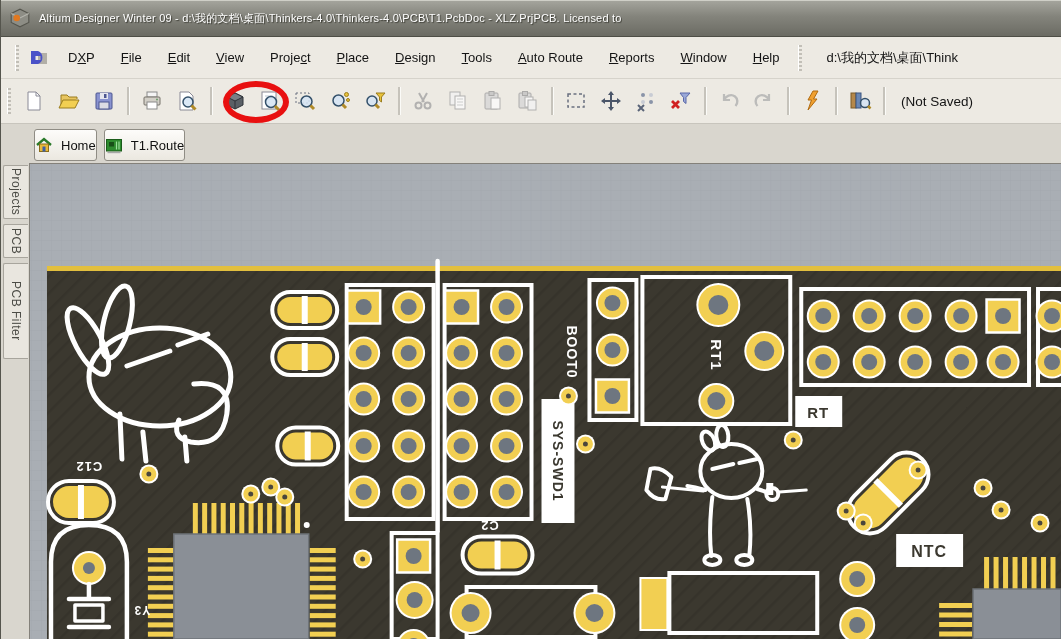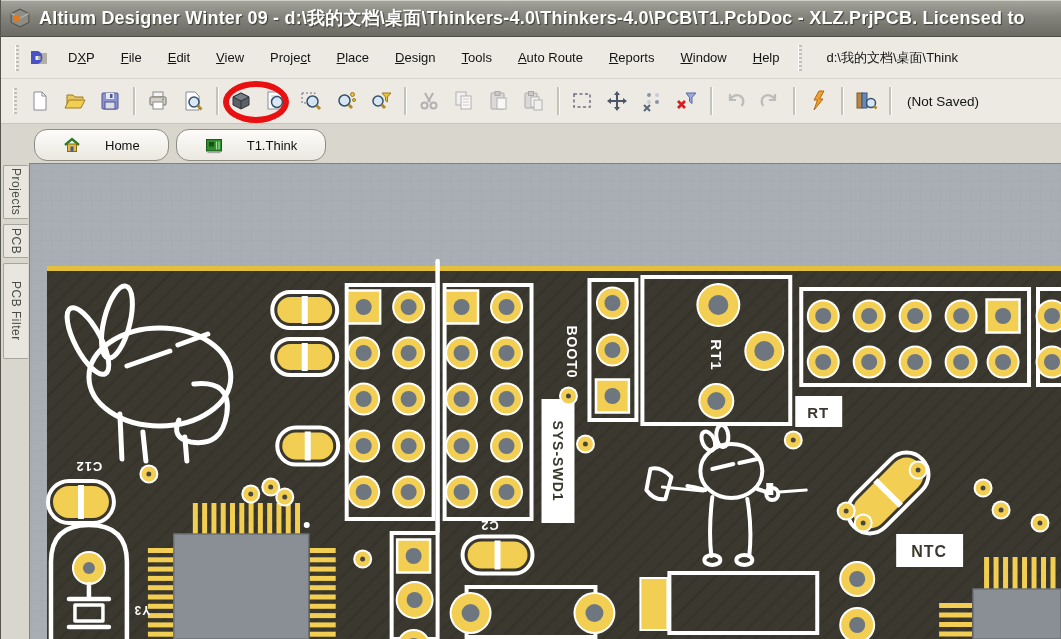--- a/index.html
+++ b/index.html
@@ -5,55 +5,55 @@
   html,body{margin:0;padding:0}
   body{width:1061px;height:639px;overflow:hidden;position:relative;
        font-family:"Liberation Sans",sans-serif;background:#d6d3cb;
        border-left:1px solid #55554d;box-sizing:border-box}
 
   
   .titlebar{height:36px;background:linear-gradient(#a6a69e,#84847c 45%,#6b6b63);
     display:flex;align-items:center;padding:0 8px;
     box-shadow:inset 0 1px 0 #cfcfc7;border-bottom:1px solid #4e4e46}
   .titlebar .app-icon{width:22px;height:22px;margin-right:8px;flex:0 0 auto}
-  .title-text{color:#fff;font-size:18px;font-weight:bold;letter-spacing:.2px;
+  .title-text{color:#fff;font-size:11px;font-weight:normal;letter-spacing:.2px;
     text-shadow:1px 1px 1px #3c3c34;white-space:nowrap;overflow:hidden}
 
   
   .menubar{height:41px;background:#edeae3;display:flex;align-items:center;
     border-bottom:1px solid #d6d3cb;padding-left:8px}
   .grip{width:3px;height:26px;margin:0 6px;
     background:repeating-linear-gradient(to bottom,#c2bfb7 0 2px,transparent 2px 4px);
     border-left:1px solid #fff}
   .dxp-logo{width:22px;height:22px;margin:0 6px 0 2px}
   .menu-items{display:flex;align-items:center}
   .menu-item{padding:5px 13px;font-size:13px;color:#141414;white-space:nowrap;cursor:default}
   .menu-item u{text-decoration:underline}
   .menu-path{font-size:13px;color:#141414;white-space:nowrap;margin-left:18px}
 
   
   .toolbar{height:44px;background:#edeae3;display:flex;align-items:center;
-    border-bottom:1px solid #c8c5bd;padding-left:6px;position:relative}
+    border-bottom:1px solid #c8c5bd;position:relative}
   .tb-buttons{display:flex;align-items:center}
   .tbtn{width:31px;height:31px;display:flex;align-items:center;justify-content:center;
     border:1px solid transparent;border-radius:2px;margin-right:2px;flex:0 0 auto}
   .tbtn svg{width:24px;height:24px}
   .tbtn.disabled{opacity:.85}
   .tsep{width:2px;height:28px;background:#c6c3bb;border-right:1px solid #fbfbf8;
     margin:0 5px;flex:0 0 auto}
   .not-saved{font-size:13.5px;color:#141414;margin-left:10px;white-space:nowrap}
   .highlight-ellipse{position:absolute;left:222px;top:2px;width:54px;height:30px;
     border:6px solid #e81010;border-radius:50%;z-index:9;pointer-events:none}
 
   
   .tabrow{height:42px;background:#d9d6ce;display:flex;align-items:flex-start;
     padding:5px 0 0 33px;gap:7px;border-bottom:1px solid #9a978f;box-sizing:border-box}
-  .doc-tab{height:30px;display:flex;align-items:center;gap:24px;padding:0 28px;
+  .doc-tab{height:30px;display:flex;align-items:center;gap:8px;padding:0 0;
     background:linear-gradient(#fdfcfa,#ebe8e0);border:1px solid #8f8c84;
-    border-radius:13px;font-size:13px;color:#111;cursor:default}
+    border-radius:3px;font-size:13px;color:#111;cursor:default}
   .doc-tab svg{width:18px;height:18px;flex:0 0 auto}
 
   
   .main{position:absolute;top:163px;left:0;right:0;bottom:0;display:flex}
   .side-strip{width:28px;background:#d9d6ce;padding-top:2px;box-sizing:border-box}
   .side-tab{width:24px;margin:0 0 5px 2px;background:#e9e6df;border:1px solid #a8a59d;
     border-right:none;border-radius:2px 0 0 2px;display:flex;align-items:center;
     justify-content:center;cursor:default}
   .side-tab span{writing-mode:vertical-rl;text-orientation:sideways;font-size:12px;
     color:#4c4c46;letter-spacing:.5px;white-space:nowrap}
@@ -277,21 +277,21 @@
     </svg>
     <span>Home</span>
   </div>
   <div class="doc-tab">
     <svg viewBox="0 0 18 18">
       <rect x="1.5" y="3.5" width="15" height="11.5" fill="#2e8b2e" stroke="#1a5c1a"></rect>
       <rect x="4" y="6" width="5" height="4.5" fill="#174f17"></rect>
       <path d="M11.5 5.5v8 M14 5.5v8" stroke="#9adf9a" stroke-width="1.2"></path>
       <path d="M2.5 16.5h13" stroke="#a8a8a8" stroke-width="1.4"></path>
     </svg>
-    <span>T1.Think</span>
+    <span>T1.Route</span>
   </div>
 </div>
 
 <div class="main">
   <div class="side-strip">
       <div class="side-tab" style="height: 52px;">
         <span>Projects</span>
       </div>
       <div class="side-tab" style="height: 32px;">
         <span>PCB</span>

